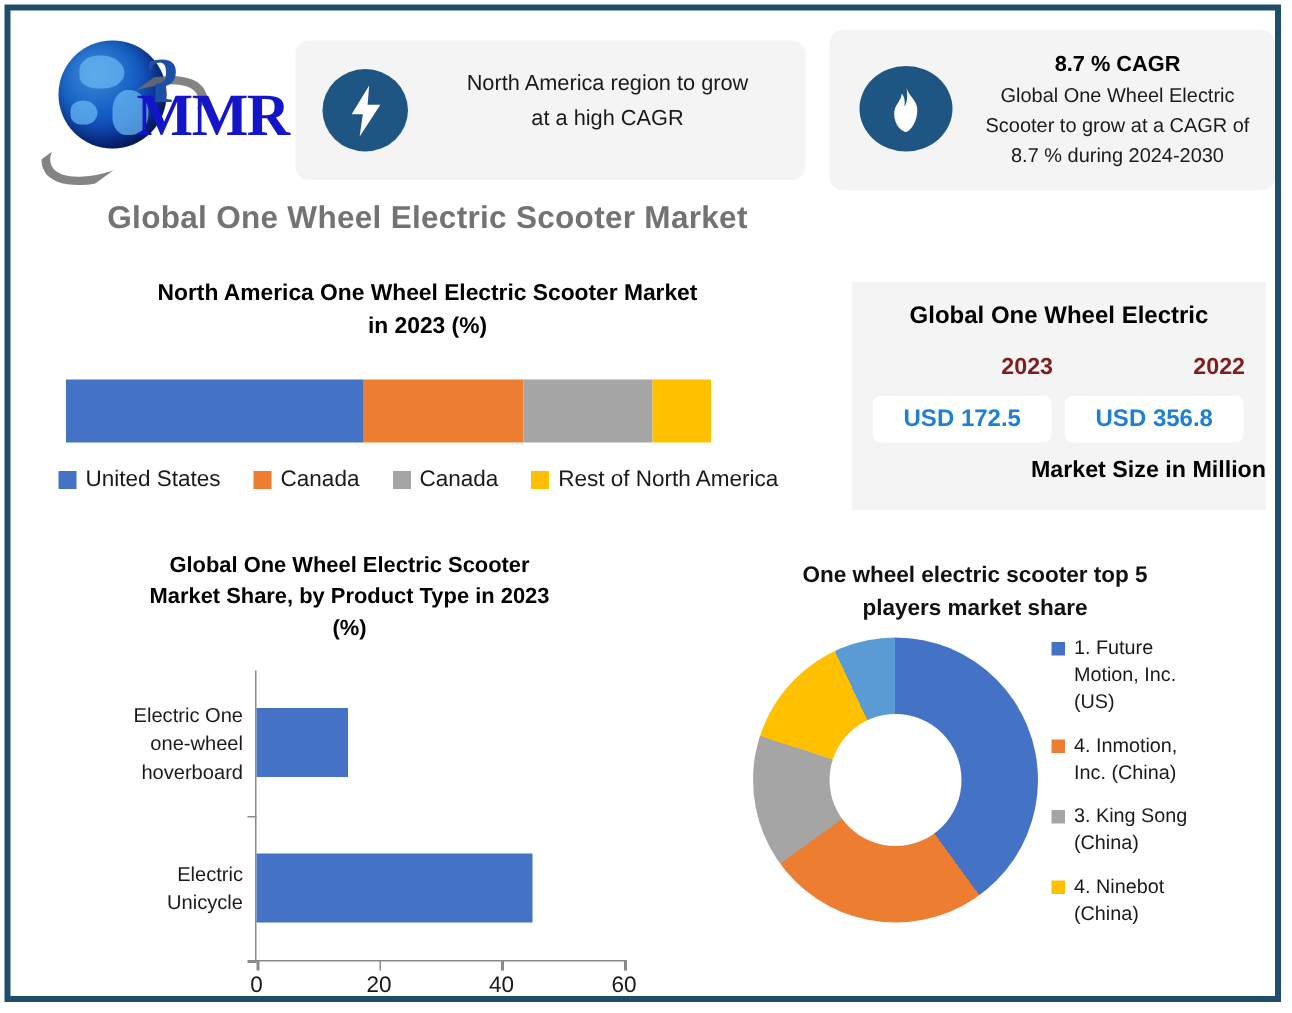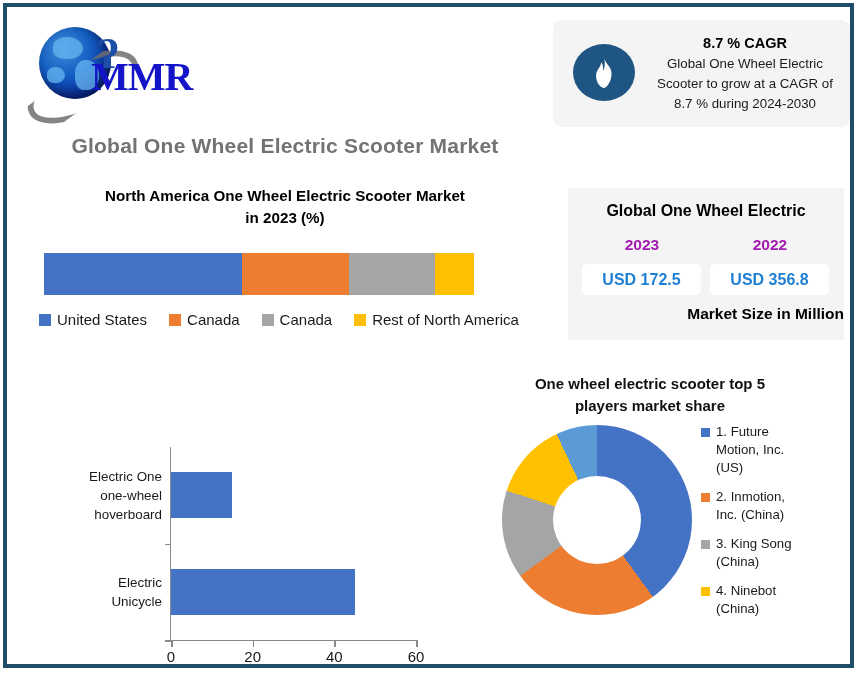--- a/index.html
+++ b/index.html
@@ -50,22 +50,22 @@
   #na-legend{position:absolute;left:12px;top:126px;width:516px;display:flex;
     align-items:center;font-size:15px;color:#1a1a1a;}
   #na-legend .li{display:flex;align-items:center;margin-right:22px;text-align:right;}
   #na-legend .sw{width:12px;height:12px;margin-right:6px;}
 
   
   #ms-panel{position:absolute;left:561px;top:181px;width:276px;height:152px;
     background:#f4f4f4;}
   #ms-title{position:absolute;left:0;top:14px;width:100%;text-align:center;
     font-size:16px;font-weight:bold;color:#000;}
-  .ms-year{position:absolute;top:48px;width:120px;text-align:center;
-    font-size:15.5px;font-weight:bold;color:#a21caf;}
+  .ms-year{position:absolute;top:48px;width:120px;text-align:right;
+    font-size:15.5px;font-weight:bold;color:#7f1d1d;}
   #ms-year-a{left:14px;}
   #ms-year-b{left:142px;}
   .ms-val{position:absolute;top:76px;width:119px;height:31px;background:#fff;
     border-radius:5px;display:flex;align-items:center;justify-content:center;
     font-size:16px;font-weight:bold;color:#1f7fd4;}
   #ms-val-a{left:14px;}
   #ms-val-b{left:142px;}
   #ms-foot{position:absolute;left:0;top:117px;width:100%;text-align:right;
     font-size:15.5px;font-weight:bold;color:#000;}
 
@@ -106,20 +106,31 @@
       <div id="globe">
         <span class="land" style="left:14px;top:10px;width:30px;height:22px;"></span>
         <span class="land" style="left:36px;top:33px;width:24px;height:30px;"></span>
         <span class="land" style="left:8px;top:40px;width:18px;height:16px;"></span>
       </div>
       <div id="swoosh"></div>
       <div id="mmr-swirl">ʔ</div>
       <div id="mmr-text">MMR</div>
     </div>
 
+    <div class="info-card" id="card-region">
+      <div class="badge" id="bolt-badge">
+        <svg width="26" height="34" viewBox="0 0 24 32">
+            <path d="M14 0 L3 18 H10 L8 32 L21 12 H13 Z" fill="#ffffff"></path>
+          </svg>
+      </div>
+      <div id="region-text">
+        <div>North America region to grow</div>
+        <div>at a high CAGR</div>
+      </div>
+    </div>
 
     <div class="info-card" id="card-cagr">
       <div class="badge" id="flame-badge">
         <svg width="26" height="32" viewBox="0 0 24 30">
             <path d="M12 0 C13 7 20 9 19 17 C18.4 24 14 29 12 29 C10 29 4.6 25.5 4.6 17.5 C4.6 12 9 10 9.4 5 C11 7 11.6 10 11 13 C12.8 11 13.4 6 12 0 Z" fill="#ffffff"></path>
           </svg>
       </div>
       <div id="cagr-block">
         <div id="cagr-head">8.7 % CAGR</div>
         <div id="cagr-sub">Global One Wheel Electric</div>
@@ -165,20 +176,25 @@
   <div id="ms-panel">
     <div id="ms-title">Global One Wheel Electric</div>
     <div class="ms-year" id="ms-year-a">2023</div>
     <div class="ms-year" id="ms-year-b">2022</div>
     <div class="ms-val" id="ms-val-a">USD 172.5</div>
     <div class="ms-val" id="ms-val-b">USD 356.8</div>
     <div id="ms-foot">Market Size in Million</div>
   </div>
 
   <div id="pt-block">
+    <div id="pt-title">
+      <div>Global One Wheel Electric Scooter</div>
+      <div>Market Share, by Product Type in 2023</div>
+      <div>(%)</div>
+    </div>
     <div id="pt-plot">
         <div class="pt-bar" style="top: 25.25px; height: 46px; width: 61.25px; background: rgb(68, 114, 196);"></div>
         <div class="pt-cat" style="top: 19.75px;">
           <div>Electric One</div>
           <div>one-wheel</div>
           <div>hoverboard</div>
         </div>
         <div class="pt-ytick" style="top: 96.5px;"></div>
         <div class="pt-bar" style="top: 121.75px; height: 46px; width: 183.75px; background: rgb(68, 114, 196);"></div>
         <div class="pt-cat" style="top: 125.75px;">
@@ -210,21 +226,21 @@
           <span class="dsw" style="background: rgb(68, 114, 196);"></span>
           <span class="dtx">
             <div>1. Future</div>
             <div>Motion, Inc.</div>
             <div>(US)</div>
           </span>
         </div>
         <div class="dli">
           <span class="dsw" style="background: rgb(237, 125, 49);"></span>
           <span class="dtx">
-            <div>2. Inmotion,</div>
+            <div>4. Inmotion,</div>
             <div>Inc. (China)</div>
           </span>
         </div>
         <div class="dli">
           <span class="dsw" style="background: rgb(165, 165, 165);"></span>
           <span class="dtx">
             <div>3. King Song</div>
             <div>(China)</div>
           </span>
         </div>

